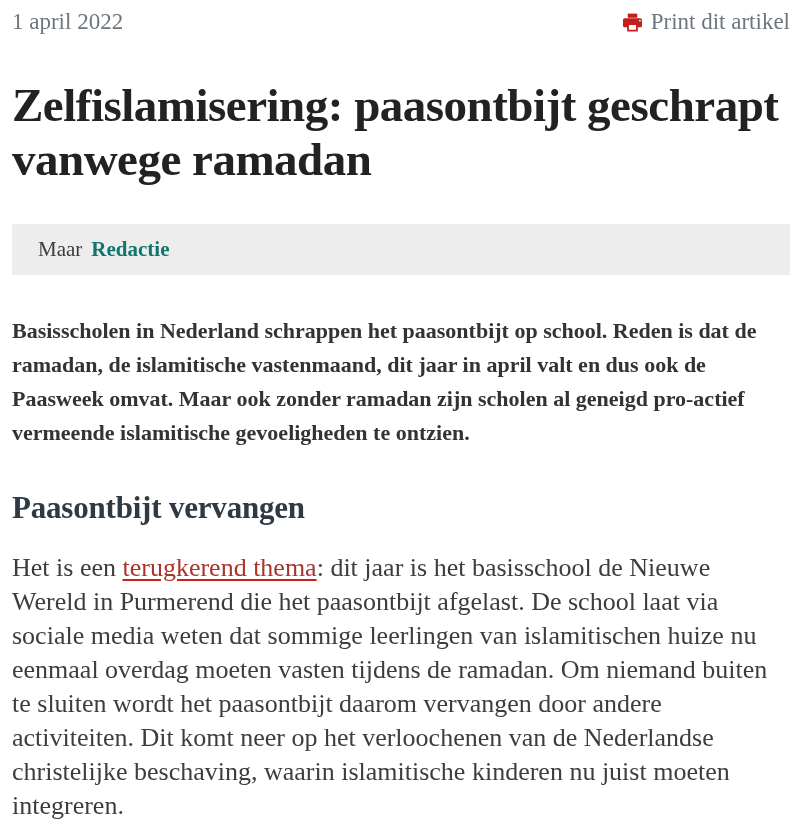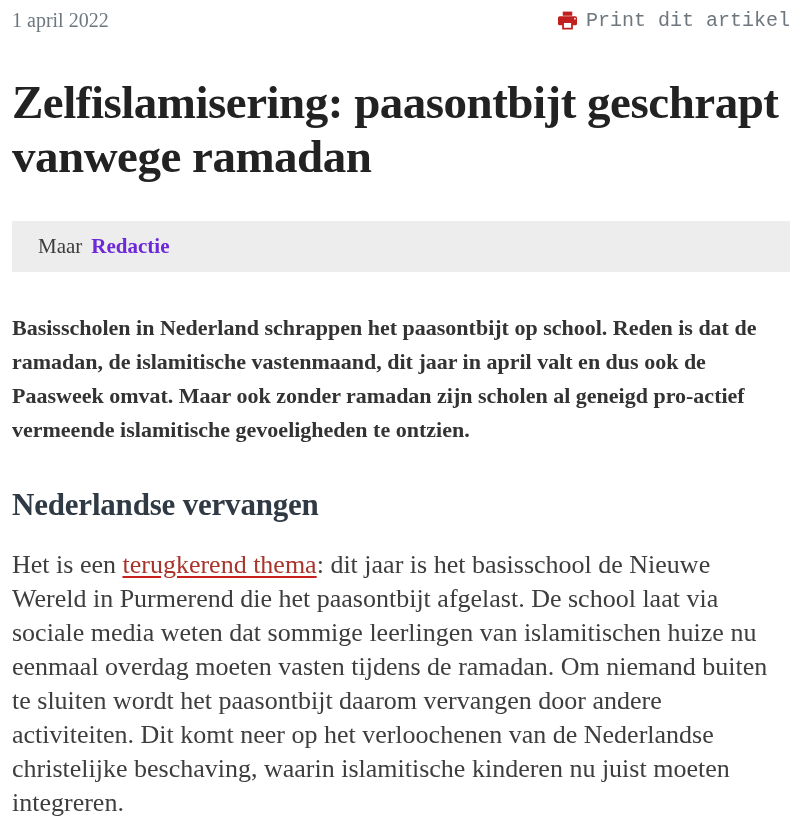--- a/index.html
+++ b/index.html
@@ -7,46 +7,46 @@
     width: 804px; height: 822px;
     background: #ffffff;
     overflow: hidden;
     font-family: "Liberation Serif", "DejaVu Serif", serif;
   }
   .page { padding: 9px 14px 0 12px; width: 804px; }
 
   
   .topbar {
     display: flex; justify-content: space-between; align-items: flex-start;
-    font-size: 20px; color: #6e767e; gap: 28px;
+    font-size: 23px; color: #6e767e; gap: 28px;
   }
   .print-link {
     display: inline-flex; align-items: center; gap: 9px;
-    color: #6e767e; text-decoration: none; cursor: pointer; font-family: Liberation Mono, monospace;
+    color: #6e767e; text-decoration: none; cursor: pointer;
   }
   .print-icon { display: inline-flex; align-items: center; }
 
   
   h1.title {
     margin-top: 44px;
     font-size: 47px; line-height: 1.14; font-weight: 700;
     color: #222222; letter-spacing: -0.5px;
     max-width: 780px;
   }
 
   
   .byline {
     margin-top: 38px;
     background: #ededed;
     width: 778px;
     padding: 13px 20px 13px 26px;
     font-size: 21px; color: #3c3c3c;
   }
   .author-link {
-    color: #6d28d9; font-weight: 700; text-decoration: none;
+    color: #0f766e; font-weight: 700; text-decoration: none;
     margin-left: 9px; cursor: pointer;
   }
 
   
   p.intro {
     margin-top: 39px;
     font-weight: 700;
     font-size: 22px; line-height: 34px;
     color: #333333;
     max-width: 772px;
@@ -96,17 +96,17 @@
   </div>
 
   <h1 class="title">Zelfislamisering: paasontbijt geschrapt vanwege ramadan</h1>
 
   <div class="byline">
     <span>Maar</span><a class="author-link">Redactie</a>
   </div>
 
   <p class="intro">Basisscholen in Nederland schrappen het paasontbijt op school. Reden is dat de ramadan, de islamitische vastenmaand, dit jaar in april valt en dus ook de Paasweek omvat. Maar ook zonder ramadan zijn scholen al geneigd pro-actief vermeende islamitische gevoeligheden te ontzien.</p>
 
-  <h2 class="section">Nederlandse vervangen</h2>
+  <h2 class="section">Paasontbijt vervangen</h2>
 
   <p class="body-par"><span>Het is een </span><a class="text-link">terugkerend thema</a><span>: dit jaar is het basisschool de Nieuwe Wereld in Purmerend die het paasontbijt afgelast. De school laat via sociale media weten dat sommige leerlingen van islamitischen huize nu eenmaal overdag moeten vasten tijdens de ramadan. Om niemand buiten te sluiten wordt het paasontbijt daarom vervangen door andere activiteiten. Dit komt neer op het verloochenen van de Nederlandse christelijke beschaving, waarin islamitische kinderen nu juist moeten integreren.</span></p>
 
 </div>
 
 </body></html>

